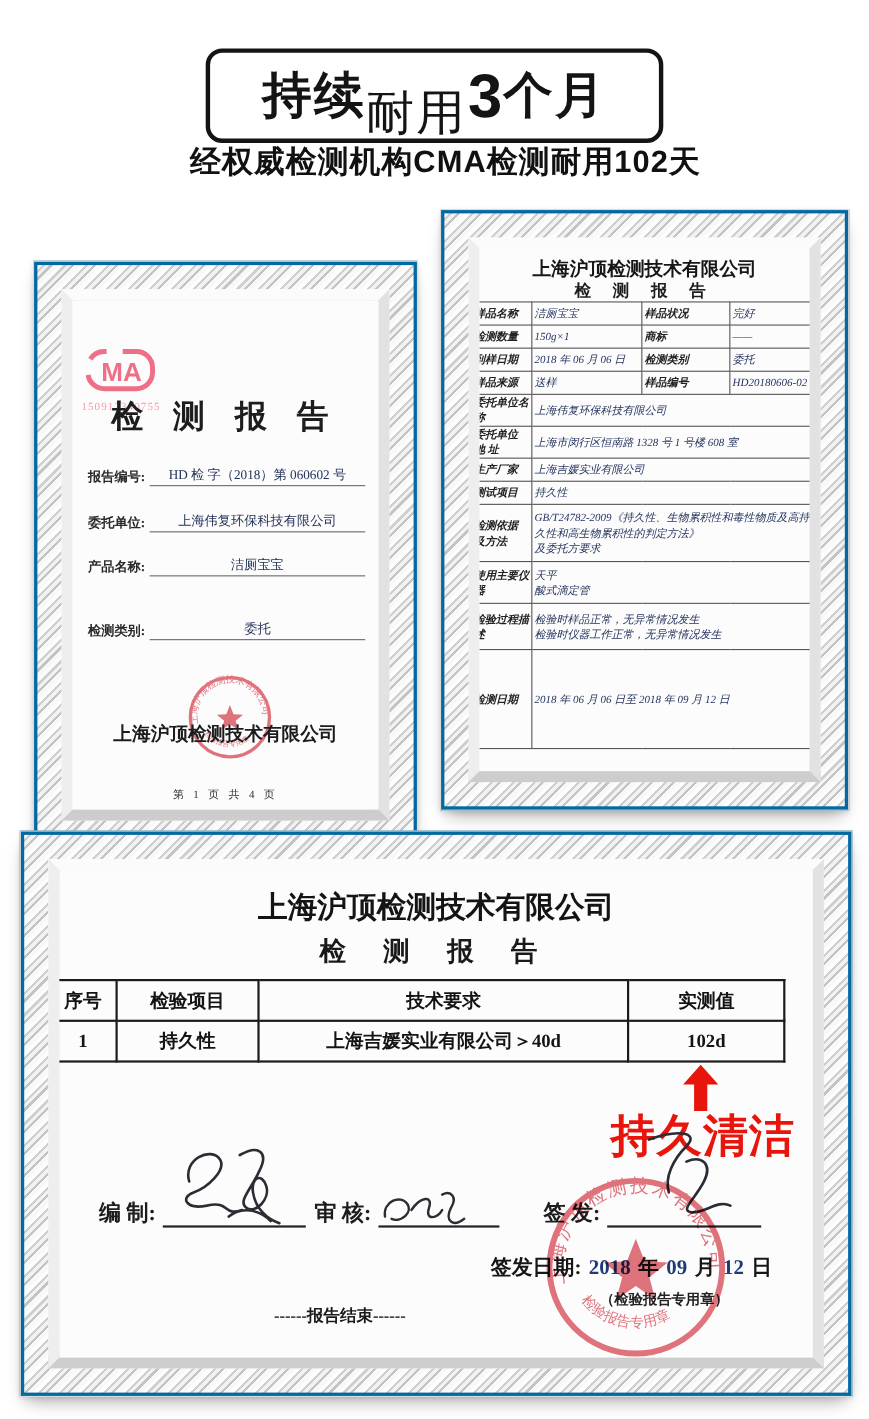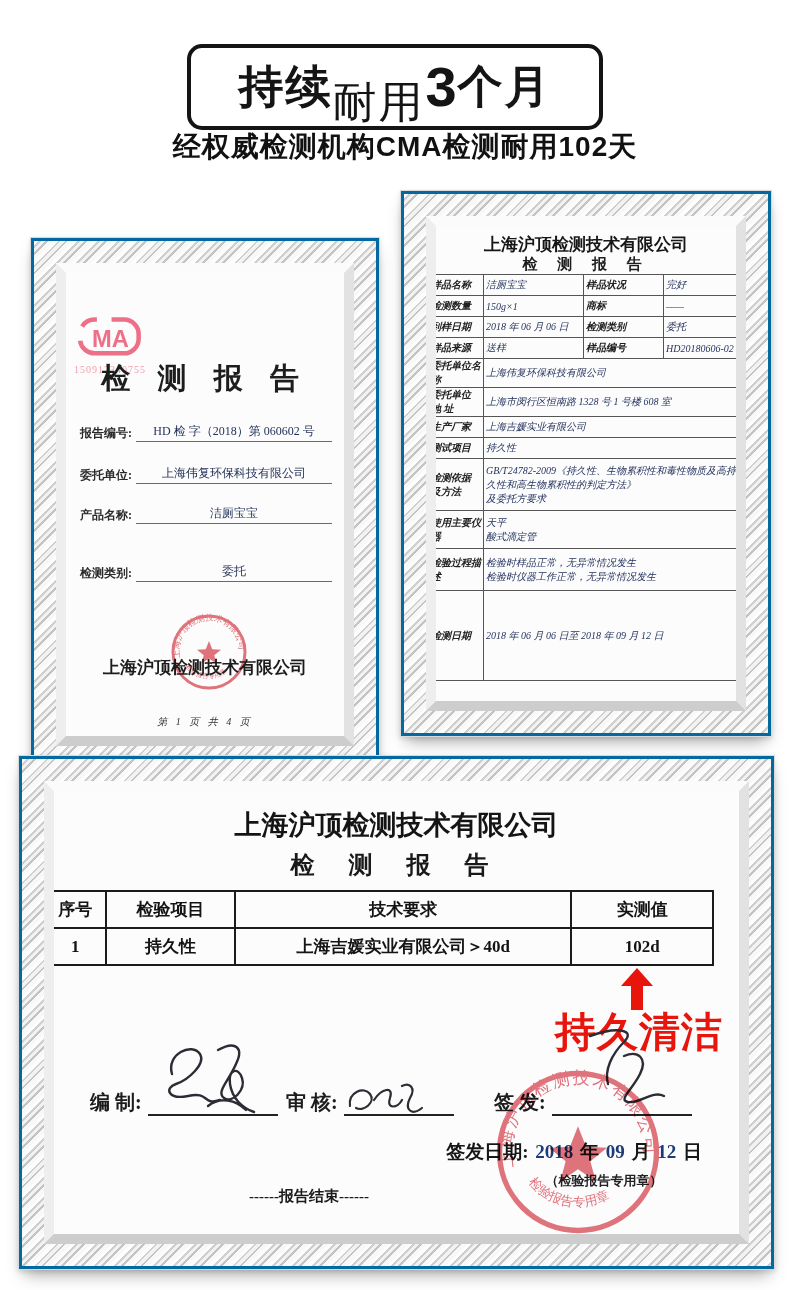--- a/index.html
+++ b/index.html
@@ -38,21 +38,21 @@
   .lc-title { position:absolute; left:0; top:86px; width:100%; text-align:center;
     font-size:29px; font-weight:700; letter-spacing:10px; color:#1d1d1d; }
   .lc-field { position:absolute; left:14px; right:12px; display:flex; align-items:flex-end; }
   .lc-label { font-size:12px; font-weight:700; color:#2a2a2a; white-space:nowrap; }
   .lc-value { flex:1; text-align:center; font-size:12px; font-weight:400; color:#233257;
     border-bottom:1px solid #6a6a6a; padding-bottom:1px; margin-left:4px; }
   .lc-sealwrap { position:absolute; left:0; top:335px; width:100%; height:110px; }
   .lc-company { position:absolute; left:0; top:48px; width:100%; text-align:center;
     font-family:"Liberation Sans",sans-serif; font-size:17px; font-weight:700; color:#1c1c1c; }
   .lc-footer { position:absolute; left:0; top:442px; width:100%; text-align:center;
-    font-size:10px; letter-spacing:3px; color:#333;font-style:italic; }
+    font-size:10px; letter-spacing:3px; color:#333; }
   .seal { position:absolute; opacity:.85; mix-blend-mode:multiply; }
 
   
   .rc-company { position:absolute; left:0; top:7px; width:100%; text-align:center;
     font-family:"Liberation Sans",sans-serif; font-size:17px; font-weight:700; color:#161616; }
   .rc-title { position:absolute; left:0; top:29px; width:100%; text-align:center;
     font-size:15px; font-weight:700; letter-spacing:8px; color:#1d1d1d; }
   .rc-table { position:absolute; left:-8px; top:48px; width:312px; border-collapse:collapse;
     table-layout:fixed; font-size:10px; }
   .rc-table td { border:1px solid #555; vertical-align:middle;

